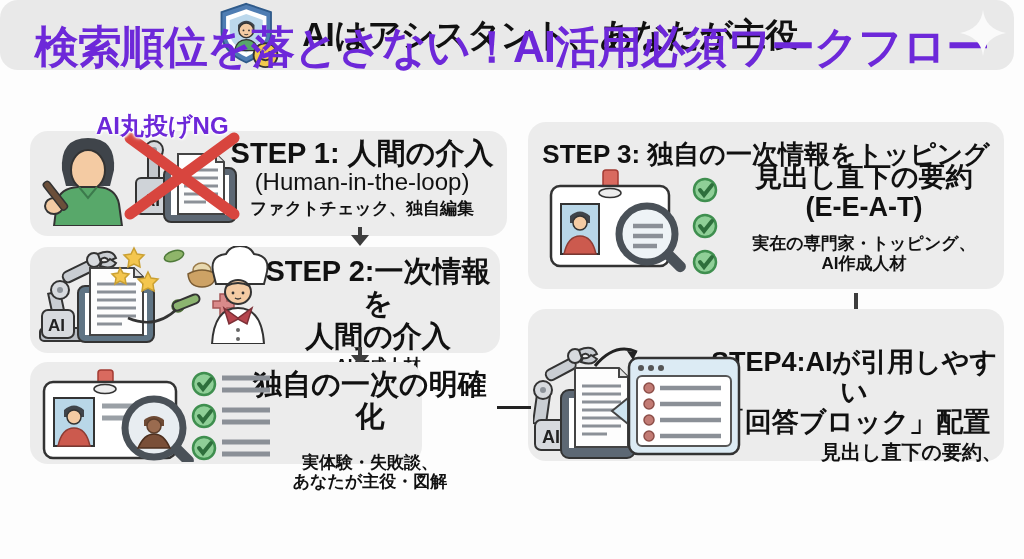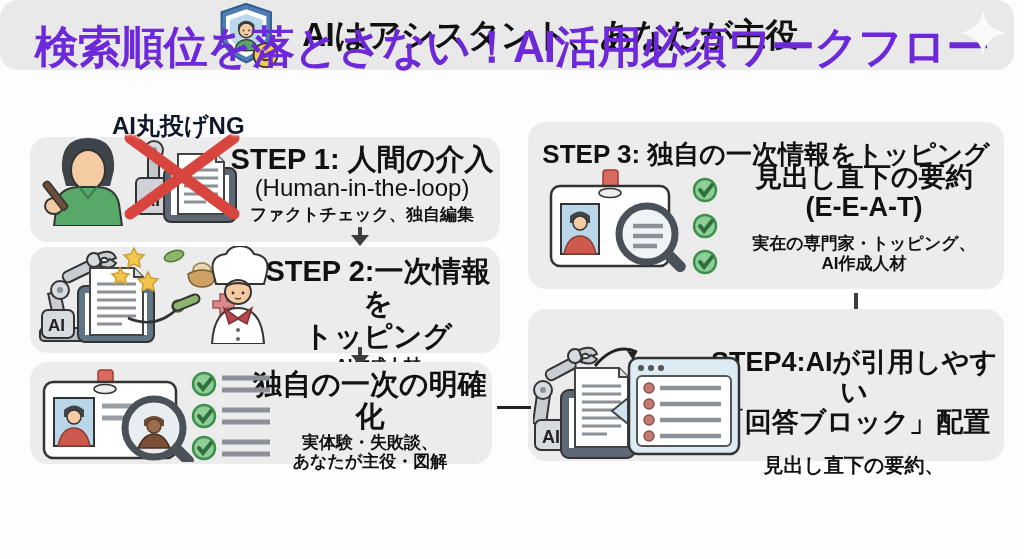--- a/index.html
+++ b/index.html
@@ -10,35 +10,35 @@
     color:#111;
   }
   .abs{position:absolute;}
   
   .page-title{
     left:0;top:18px;width:1024px;text-align:center;
     font-size:44px;font-weight:900;letter-spacing:-1px;color:#6d28d9;
   }
   
   .panel{position:absolute;background:#ececec;border-radius:18px;}
-  #box-step1{left:30px;top:137px;width:470px;height:105px;}
+  #box-step1{left:30px;top:131px;width:470px;height:105px;padding-left:7px;}
   #box-step2{left:30px;top:241px;width:470px;height:106px;margin-top:6px;}
-  #box-clarify{left:30px;top:362px;width:462px;height:102px;}
+  #box-clarify{left:30px;top:362px;width:392px;height:102px;}
   #box-step3{left:528px;top:122px;width:476px;height:167px;}
   #box-step4{left:528px;top:309px;width:476px;height:152px;}
   
   .tcenter{text-align:center;line-height:1.12;}
   .h29{font-size:29px;font-weight:900;}
   .h27{font-size:27px;font-weight:900;}
   .h26{font-size:26px;font-weight:900;}
   .s25{font-size:24px;font-weight:400;}
   .d21{font-size:17px;font-weight:800;}
   .d20{font-size:20px;font-weight:800;}
   .badge-ng{
-    left:112px;top:110px;font-size:24px;font-weight:900;color:#0f172a;
+    left:96px;top:110px;font-size:24px;font-weight:900;color:#6d28d9;
     text-shadow:0 0 3px #fff,0 0 5px #fff,1px 1px 2px #fff,-1px -1px 2px #fff;
   }
   
   .arrow-v{position:absolute;width:20px;}
   .arrow-v .stem{position:absolute;left:8px;top:0;width:4px;background:#3d3d3d;}
   .arrow-v .head{position:absolute;left:1px;width:0;height:0;
     border-left:9px solid transparent;border-right:9px solid transparent;
     border-top:11px solid #3d3d3d;}
   #arrow-1{left:350px;top:227px;}
   #arrow-1 .stem{height:9px;} #arrow-1 .head{top:8px;}
@@ -103,21 +103,21 @@
 <div class="abs badge-ng">AI丸投げNG</div>
 
 <div class="arrow-v" id="arrow-1">
     <div class="stem"></div>
     <div class="head"></div>
   </div>
 
 <div class="panel" id="box-step2">
   <div class="abs tcenter" style="left:228px;top:8px;width:240px;">
     <div class="h29">STEP 2:一次情報を</div>
-    <div class="h29">トッピング</div>
+    <div class="h29">人間の介入</div>
     <div class="d21" style="margin-top:4px;">AI作成人材</div>
   </div>
 </div>
 
 <svg class="abs" style="left:36px;top:246px;" width="238" height="98" viewBox="0 0 238 98">
   <g>
     <rect x="4" y="82" width="44" height="13" rx="4" fill="#b9bec4" stroke="#333" stroke-width="2"></rect>
     <rect x="16" y="46" width="12" height="38" fill="#c9cdd2" stroke="#333" stroke-width="2" transform="rotate(-12 22 65)"></rect>
     <circle cx="24" cy="44" r="9" fill="#d7dade" stroke="#333" stroke-width="2"></circle>
     <circle cx="24" cy="44" r="3" fill="#8d939a"></circle>
@@ -171,21 +171,21 @@
 </svg>
 
 <div class="arrow-v" id="arrow-2">
     <div class="stem"></div>
     <div class="head"></div>
   </div>
 
 <div class="panel" id="box-clarify">
   <div class="abs tcenter" style="left:210px;top:6px;width:260px;">
     <div class="h29">独自の一次の明確化</div>
-    <div class="d21" style="margin-top:0;">実体験・失敗談、</div>
+    <div class="d21" style="margin-top:20px;">実体験・失敗談、</div>
     <div class="d21">あなたが主役・図解</div>
   </div>
 </div>
 
 <svg class="abs" style="left:42px;top:368px;" width="230" height="94" viewBox="0 0 230 94">
   <g>
     <rect x="56" y="2" width="15" height="18" rx="3" fill="#d96a5f" stroke="#a33b33" stroke-width="1.5"></rect>
     <rect x="2" y="14" width="132" height="76" rx="9" fill="#fff" stroke="#333" stroke-width="2.5"></rect>
     <ellipse cx="63" cy="21" rx="11" ry="4.5" fill="#eee" stroke="#333" stroke-width="1.5"></ellipse>
     <rect x="12" y="30" width="40" height="48" fill="#b9d7e8" stroke="#333" stroke-width="2"></rect>
@@ -273,21 +273,21 @@
 
 <div class="arrow-v" id="arrow-3">
     <div class="stem"></div>
     <div class="head"></div>
   </div>
 
 <div class="panel" id="box-step4">
   <div class="abs tcenter" style="left:178px;top:38px;width:296px;">
     <div class="h27">STEP4:AIが引用しやすい</div>
     <div class="h27">「回答ブロック」配置</div>
-    <div class="d20" style="margin-top:16px;">見出し直下の要約、</div>
+    <div class="d20" style="margin-top:3px;text-align:right;">見出し直下の要約、</div>
   </div>
 </div>
 
 <div class="abs" id="connector-line"></div>
 
 <svg class="abs" style="left:533px;top:340px;" width="218" height="120" viewBox="0 0 218 120">
   <g>
     <rect x="2" y="54" width="13" height="30" fill="#c9cdd2" stroke="#333" stroke-width="2" transform="rotate(8 8 69)"></rect>
     <circle cx="10" cy="50" r="9" fill="#d7dade" stroke="#333" stroke-width="2"></circle>
     <circle cx="10" cy="50" r="3" fill="#8d939a"></circle>

